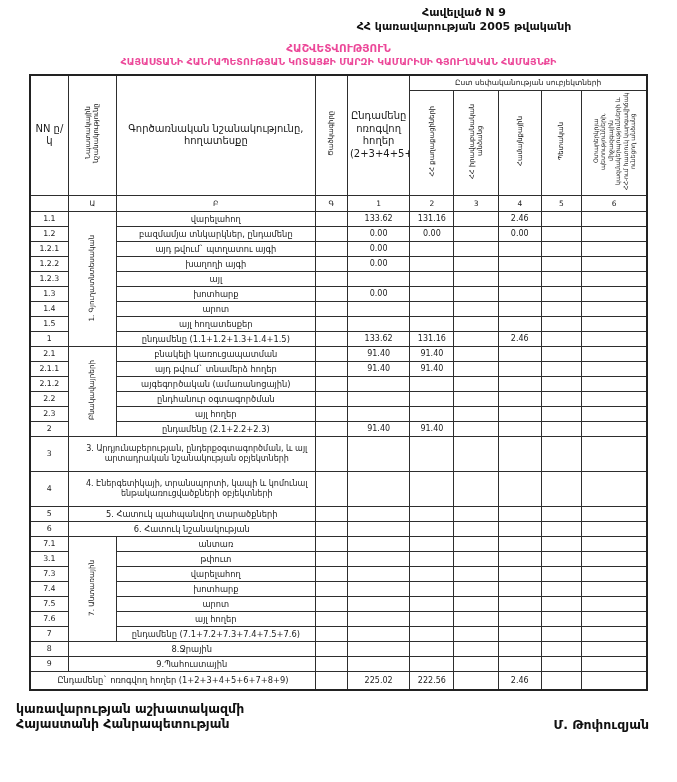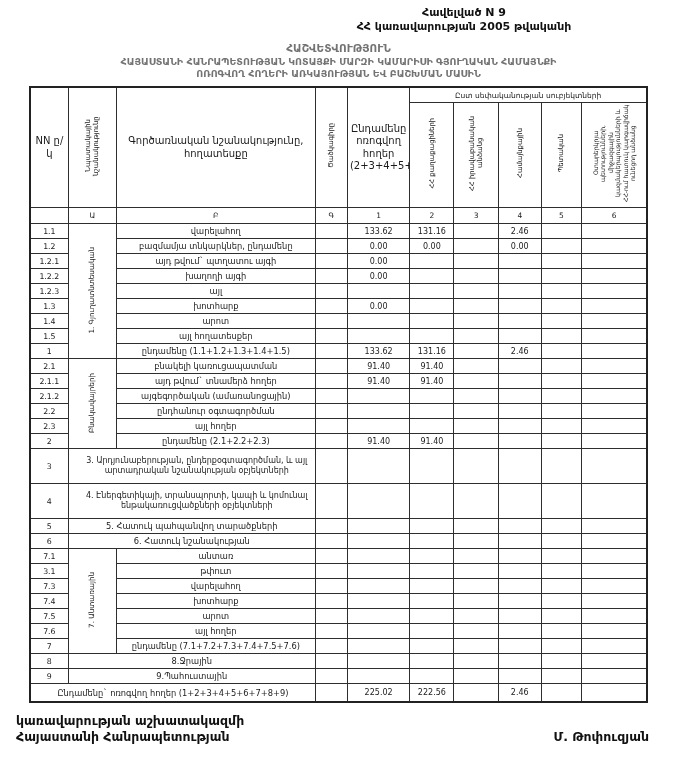--- a/index.html
+++ b/index.html
@@ -6,21 +6,21 @@
   body{
     width:677px;height:782px;background:#ffffff;color:#1b1b1b;
     font-family:"DejaVu Sans","Liberation Sans",sans-serif;
     position:relative;overflow:hidden;
   }
   .top-right{
     margin:6px 48px 0 auto;width:330px;text-align:center;
     font-size:11px;font-weight:bold;line-height:1.25;color:#111;
   }
   .doc-title{
-    margin-top:8px;text-align:center;font-weight:bold;color:#737373;
+    margin-top:8px;text-align:center;font-weight:bold;color:#ec4899;
   }
   .doc-title .t1{font-size:10.5px;margin-bottom:2px;}
   .doc-title .t2,.doc-title .t3{font-size:9.5px;line-height:1.3;}
   table.main{
     border-collapse:collapse;table-layout:fixed;margin:6px 0 0 29px;
     width:619px;
   }
   table.main th,table.main td{
     border:1px solid #2e2e2e;padding:0 2px;overflow:hidden;
     font-weight:normal;color:#1b1b1b;
@@ -61,21 +61,20 @@
 <body>
 
 <div class="top-right">
   <div>Հավելված N 9</div>
   <div>ՀՀ կառավարության 2005 թվականի</div>
 </div>
 
 <div class="doc-title">
   <div class="t1">ՀԱՇՎԵՏՎՈՒԹՅՈՒՆ</div>
   <div class="t2">ՀԱՅԱՍՏԱՆԻ ՀԱՆՐԱՊԵՏՈՒԹՅԱՆ ԿՈՏԱՅՔԻ ՄԱՐԶԻ ԿԱՄԱՐԻՍԻ ԳՅՈՒՂԱԿԱՆ ՀԱՄԱՅՆՔԻ</div>
-  <div class="t3">ՈՌՈԳՎՈՂ ՀՈՂԵՐԻ ԱՌԿԱՅՈՒԹՅԱՆ ԵՎ ԲԱՇԽՄԱՆ ՄԱՍԻՆ</div>
 </div>
 
 <table class="main">
   <colgroup>
     <col style="width:38px">
       <col style="width:48px">
       <col style="width:198px">
     <col style="width:32px">
       <col style="width:62px">
       <col style="width:44px">

